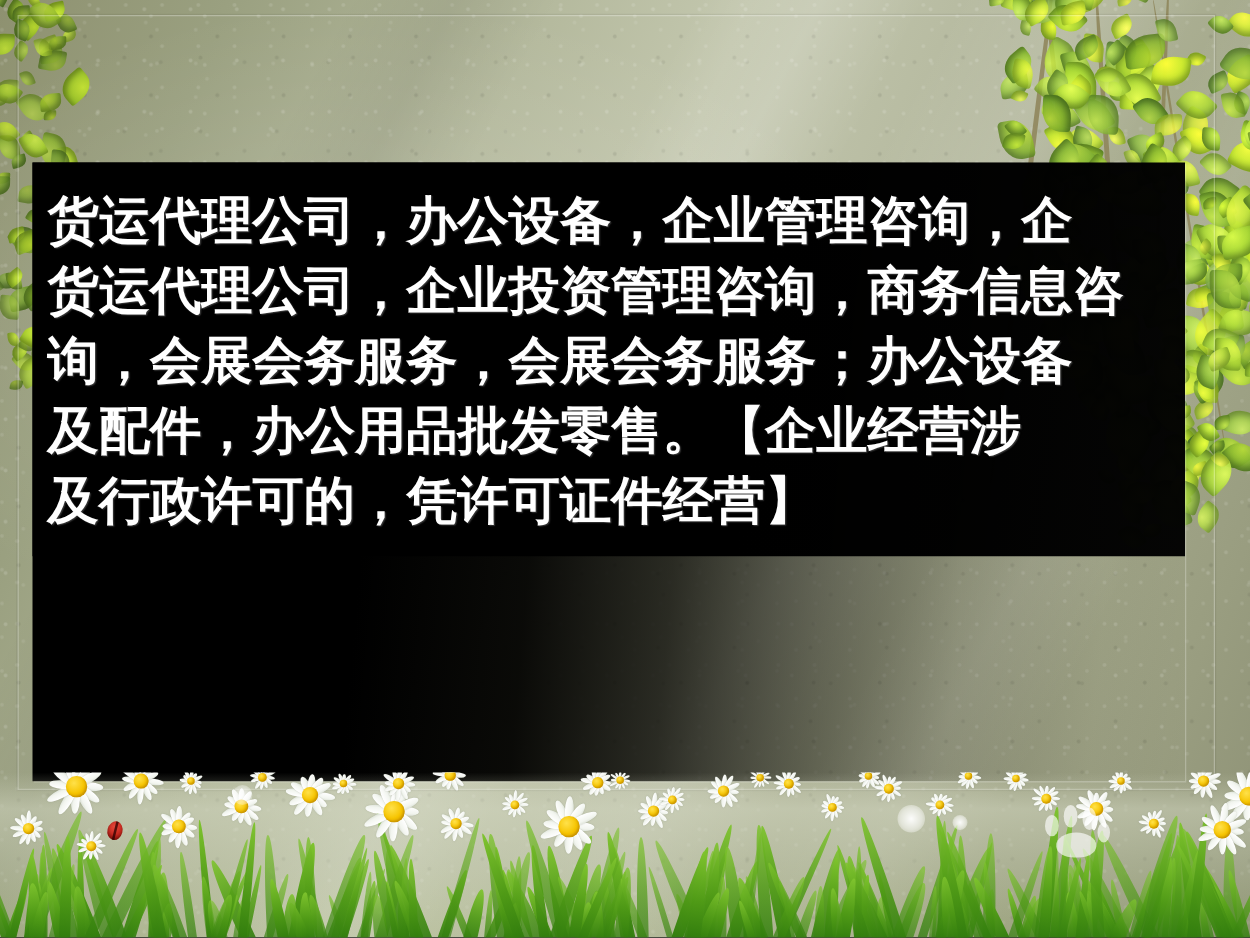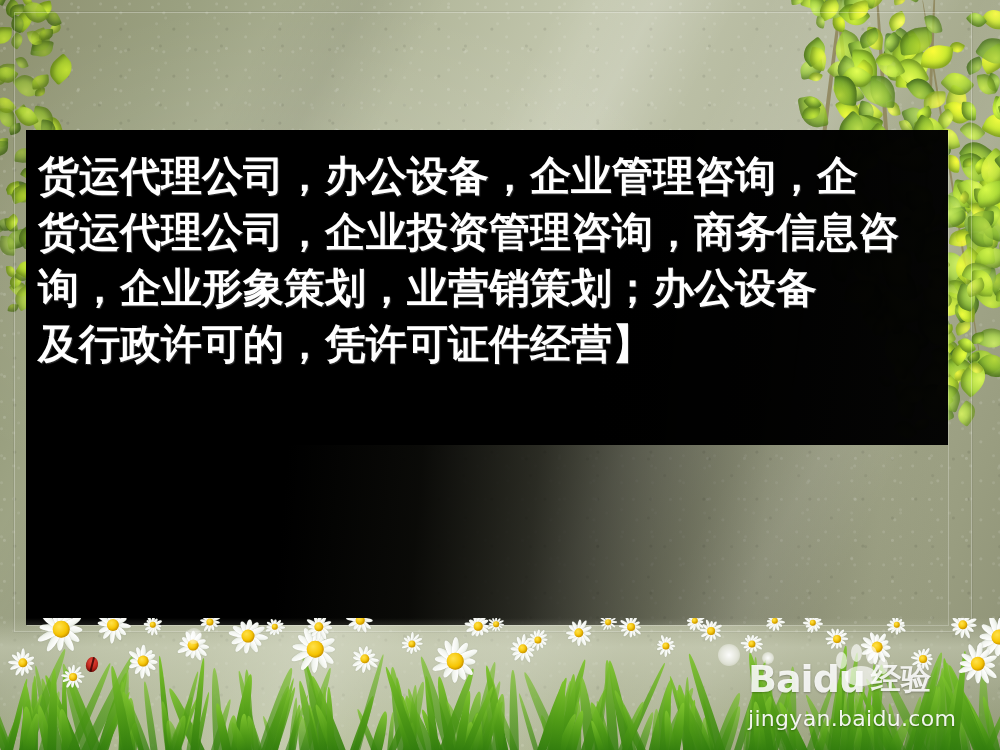--- a/index.html
+++ b/index.html
@@ -680,21 +680,22 @@
     </div>
 
   <div class="inner-frame"></div>
 
 
   <div class="content-panel">
     <div class="text-block-bg"></div>
     <div class="body-text">
       <span class="ln">货运代理公司，办公设备，企业管理咨询，企</span>
       <span class="ln">货运代理公司，企业投资管理咨询，商务信息咨</span>
-      <span class="ln">询，企业形象策划，业营销策划；办公设备</span>
+      <span class="ln">询，会展会务服务，会展会务服务；办公设备</span>
+      <span class="ln">及配件，办公用品批发零售。【企业经营涉</span>
       <span class="ln">及行政许可的，凭许可证件经营】</span>
     </div>
   </div>
 
   <div class="meadow">
     <div class="meadow-haze"></div>
     <div id="grassLayer">
         <div class="grass" style="left: 96.3513px; height: 78.8277px; width: 11.4119px; transform: rotate(17.079deg) scaleY(1.07095); opacity: 0.912547;"></div>
         <div class="grass" style="left: 229.912px; height: 76.2556px; width: 11.8777px; transform: rotate(10.3476deg) scaleY(1.0667); opacity: 0.98885;"></div>
         <div class="grass" style="left: 912.5px; height: 52.4427px; width: 6.05642px; transform: rotate(20.4681deg) scaleY(1.14763); opacity: 0.97719;"></div>
@@ -1569,27 +1570,22 @@
           <div class="core" style="width: 9.36px; height: 9.36px;"></div>
         </div>
       </div>
     <div class="ladybug" style="left:86px; bottom:78px; transform:rotate(14deg);"></div>
     <div class="bokeh" style="left:718px; top:26px; width:22px; height:22px;"></div>
     <div class="bokeh" style="left:762px; top:34px; width:12px; height:12px;"></div>
     <div class="bokeh" style="left:186px; top:10px; width:16px; height:16px; opacity:.8;"></div>
   </div>
 
   <div class="watermark">
-    <div class="wm-row">
-      <span class="wm-baidu">Baidu</span>
-      <span class="wm-jingyan">经验</span>
-    </div>
     <div class="wm-paw" id="pawIcon">
         <i style="left: 4px; top: 12px; width: 11px; height: 17px;"></i>
         <i style="left: 19px; top: 4px; width: 11px; height: 18px;"></i>
         <i style="left: 34px; top: 6px; width: 11px; height: 18px;"></i>
         <i style="left: 46px; top: 18px; width: 10px; height: 16px;"></i>
         <i style="left: 13px; top: 26px; width: 32px; height: 20px; border-radius: 50% 50% 45% 45%;"></i>
       </div>
-    <div class="wm-url">jingyan.baidu.com</div>
   </div>
 
 </div>
 
 </body></html>

